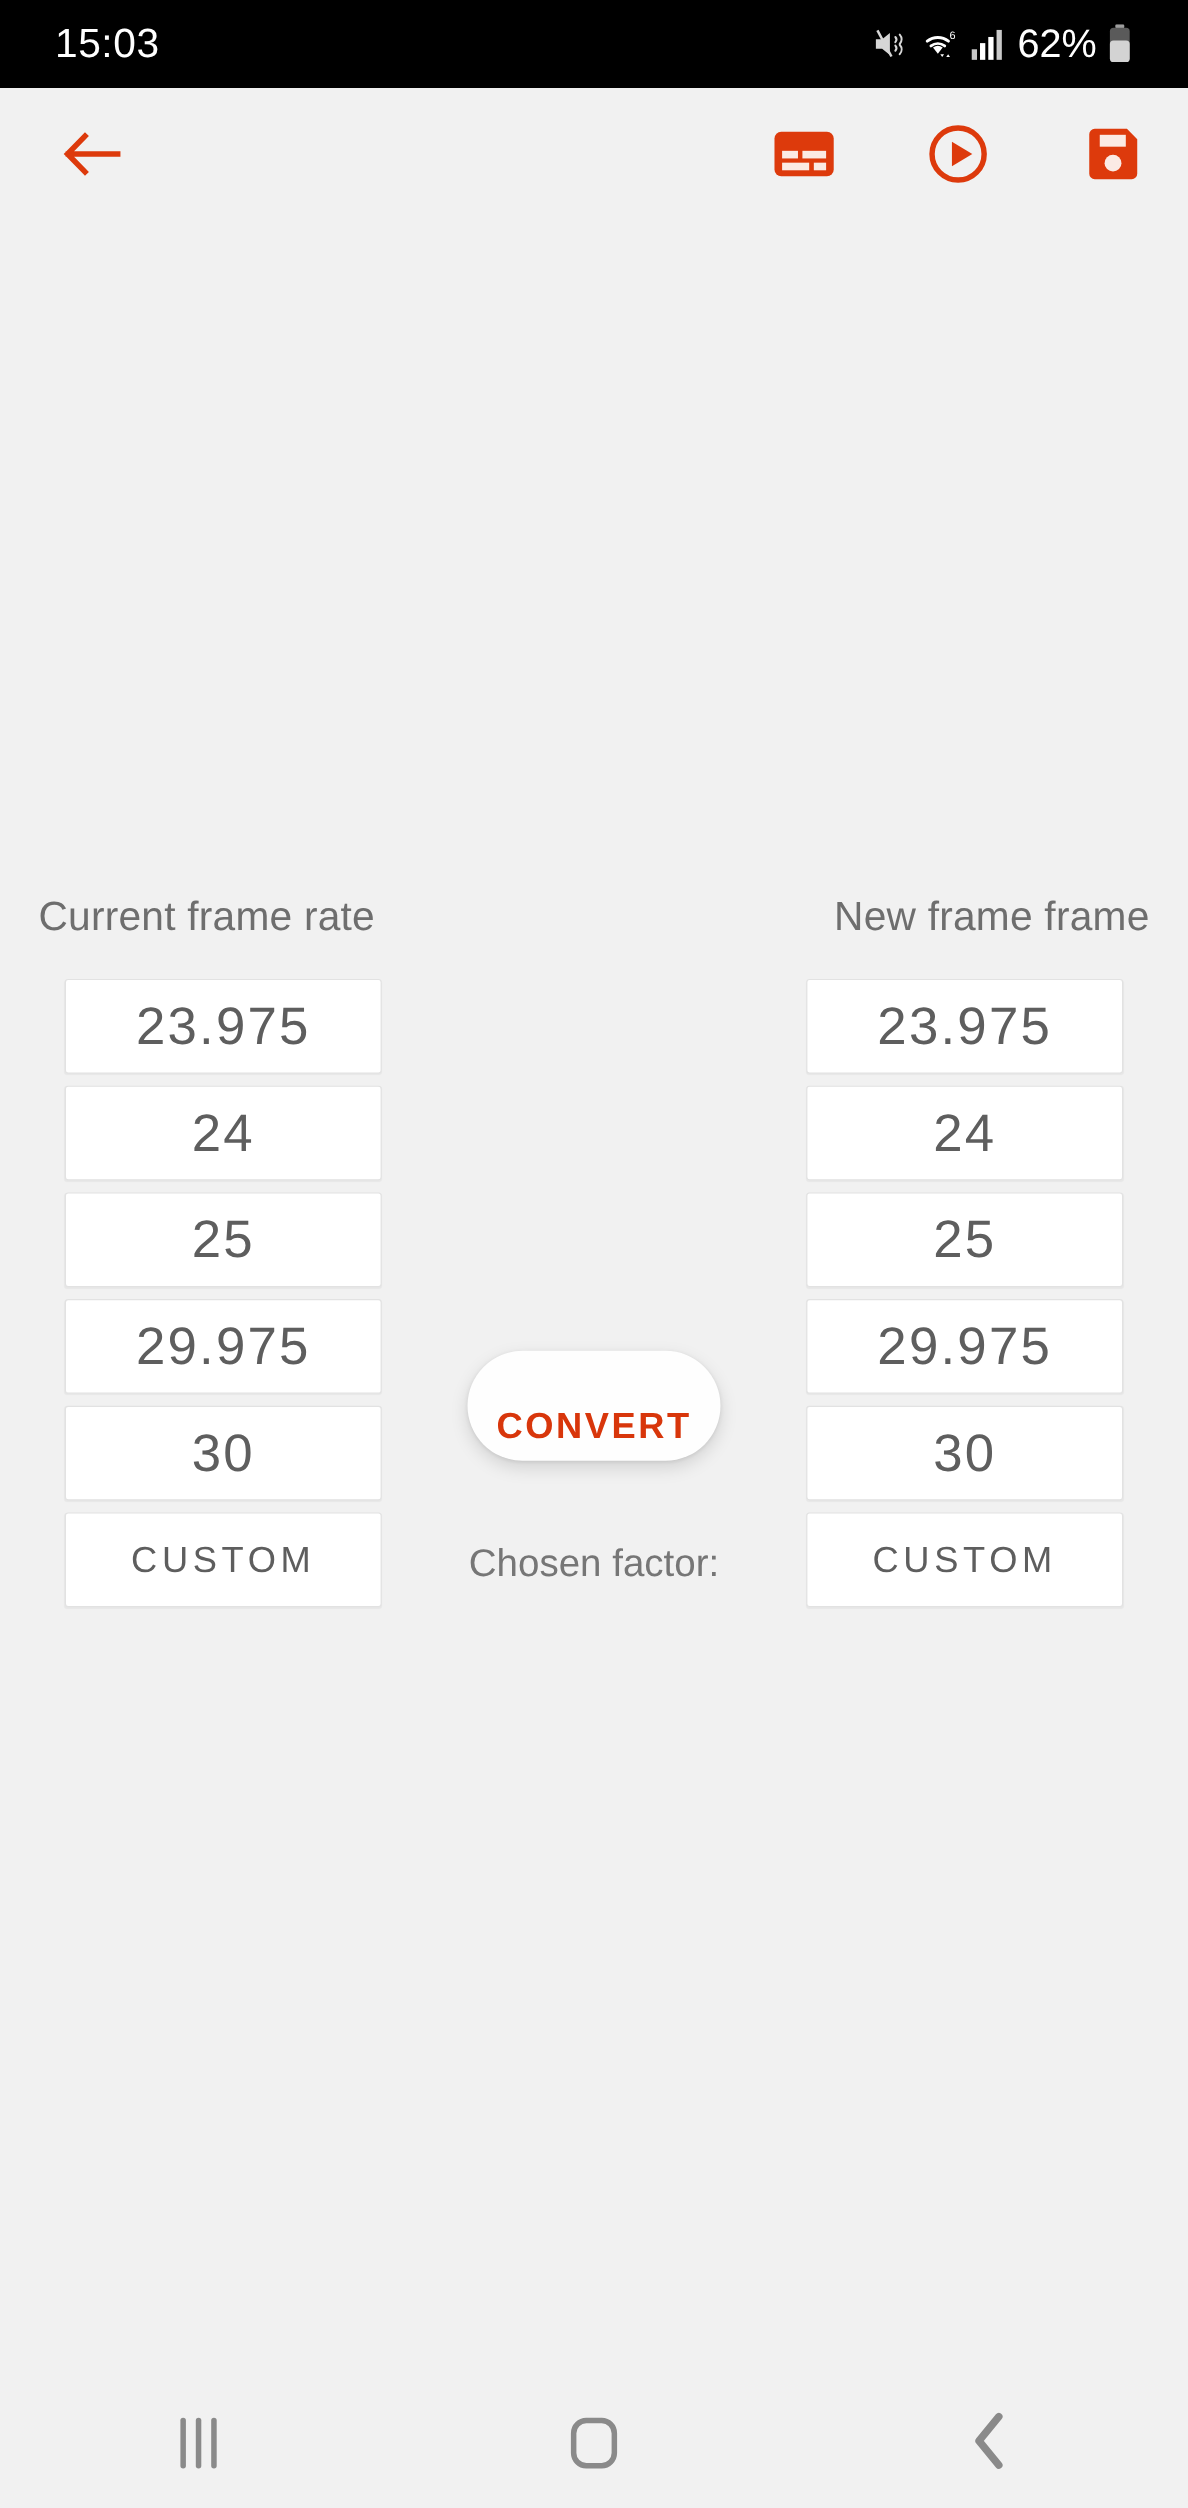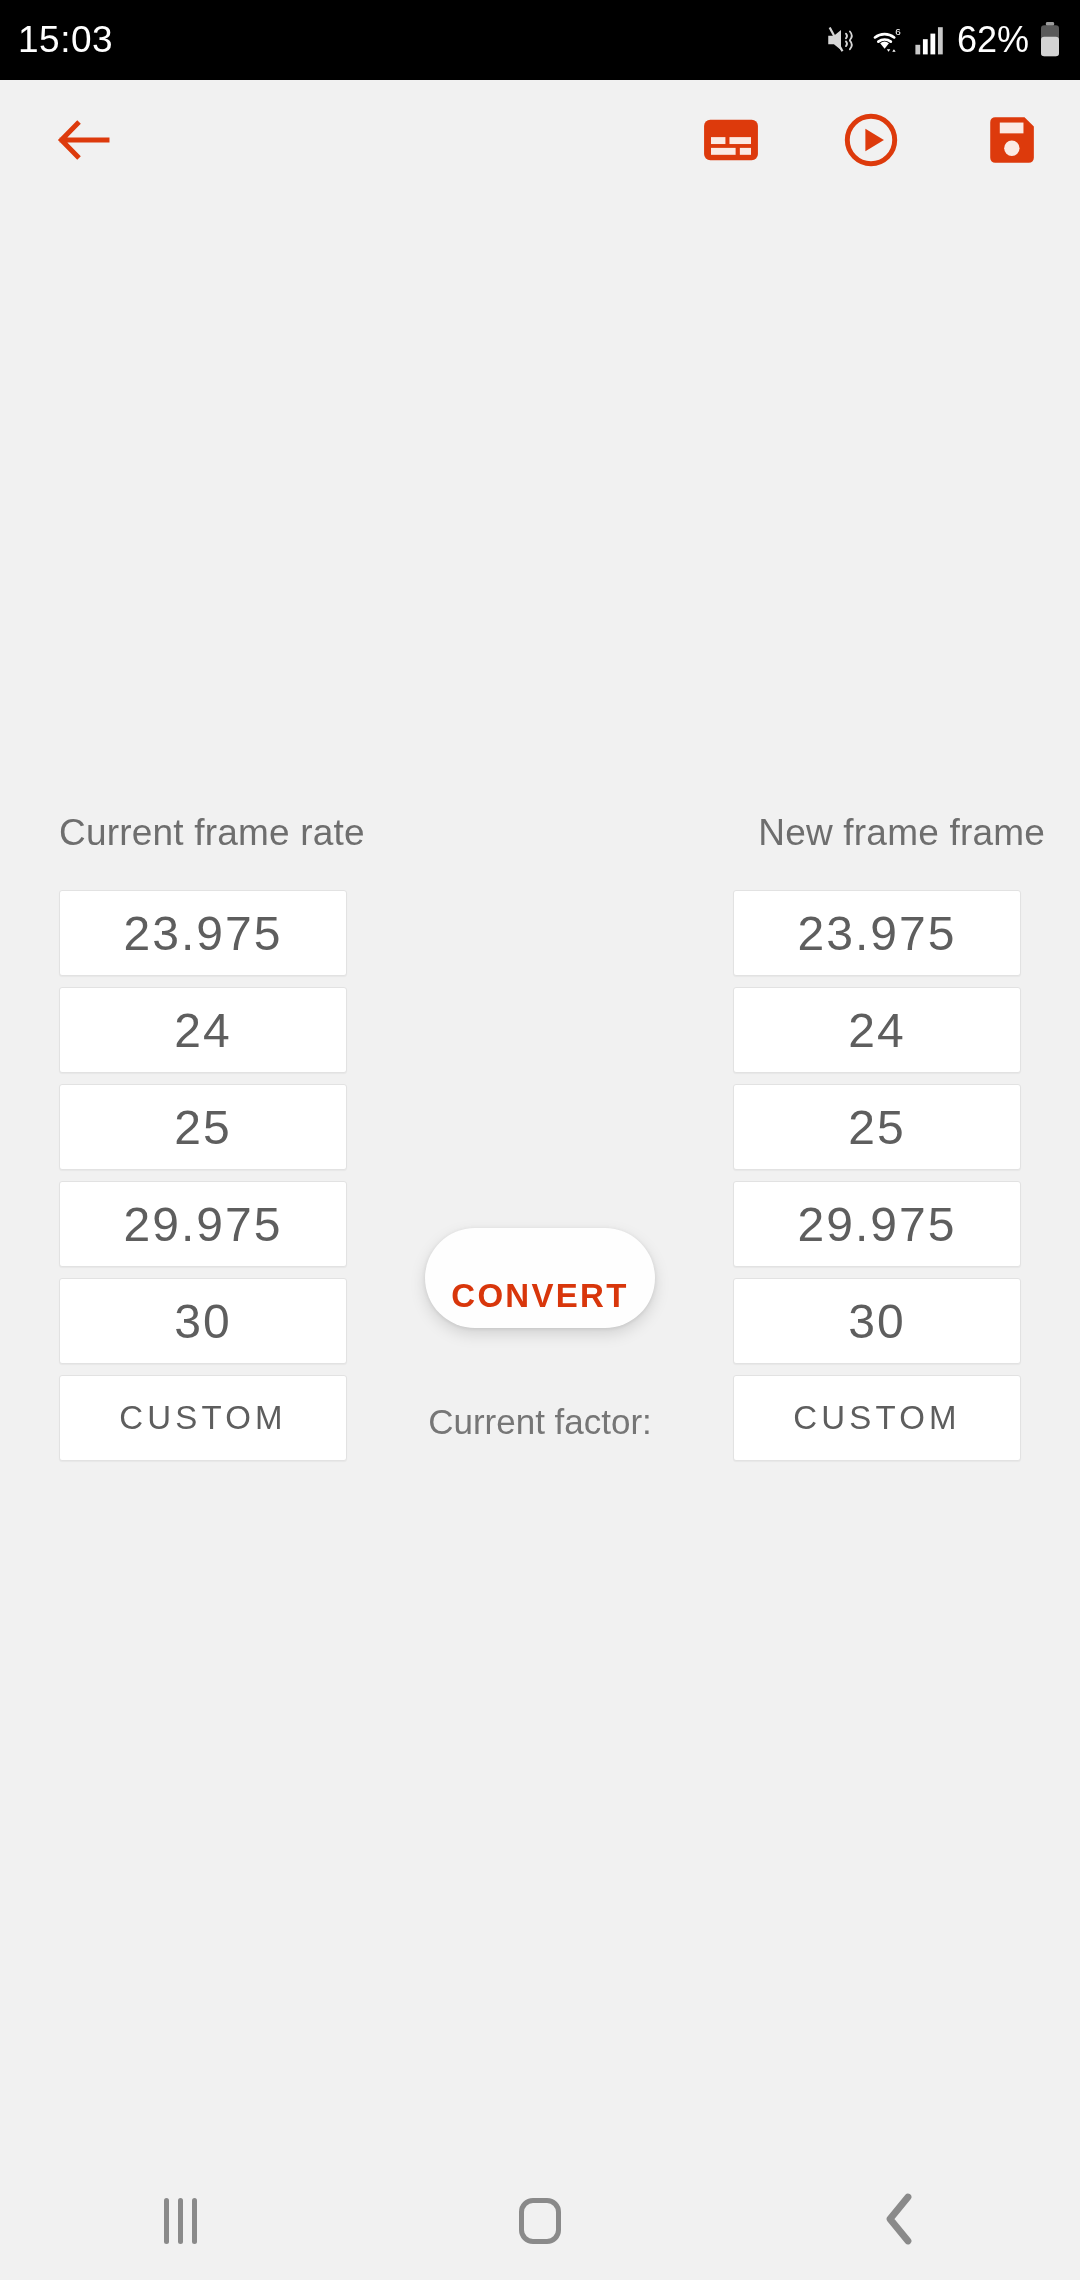--- a/index.html
+++ b/index.html
@@ -10,21 +10,21 @@
     overflow:hidden;
   }
   #screen { position:relative; width:1080px; height:2280px; background:#f1f1f1; }
 
   
   .statusbar {
     position:absolute; top:0; left:0;
     width:1080px; height:80px;
     background:#000000;
     display:flex; align-items:center;
-    padding:0 18px;
+    padding:0 50px;
     text-align:right;
   }
   .status-clock {
     color:#ffffff; font-size:37px; font-weight:400;
     letter-spacing:0.5px;
   }
   .status-right {
     margin-left:auto; display:flex; align-items:center; gap:9px;
   }
   .status-battery-text {
@@ -58,21 +58,20 @@
   
   .content { position:absolute; top:200px; left:0; width:1080px; height:1960px; }
 
   .col-header {
     position:absolute;
     font-size:37px;
     color:#6e6e6e;
     font-weight:400;
     letter-spacing:0.2px;
     white-space:nowrap;
-    margin-left:24px;
   }
   .col-header.left  { left:35px;  top:612px; }
   .col-header.right { right:35px; top:612px; }
 
   .rate-col { position:absolute; width:288px; top:690px; }
   .rate-col.left  { left:59px; }
   .rate-col.right { left:733px; }
 
   .rate-btn {
     width:288px; height:86px;
@@ -273,21 +272,21 @@
       </div>
       <div class="rate-btn custom">
         <span class="rate-btn-label">CUSTOM</span>
       </div>
     </div>
 
     <div class="convert-btn">
       <span class="convert-label">CONVERT</span>
     </div>
 
-    <div class="chosen-factor">Current factor:</div>
+    <div class="chosen-factor">Chosen factor:</div>
   </div>
 
   <div class="navbar">
     <div class="nav-btn">
       <span class="nav-recents">
         <i></i>
           <i></i>
           <i></i>
       </span>
     </div>

